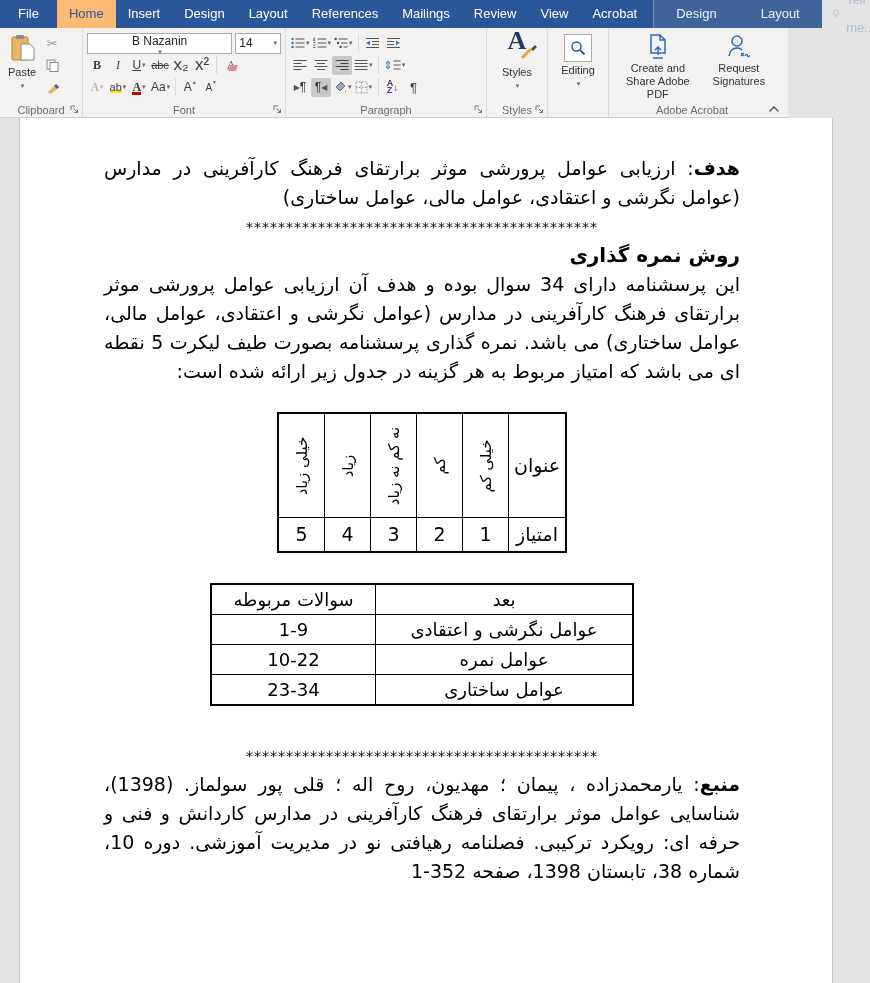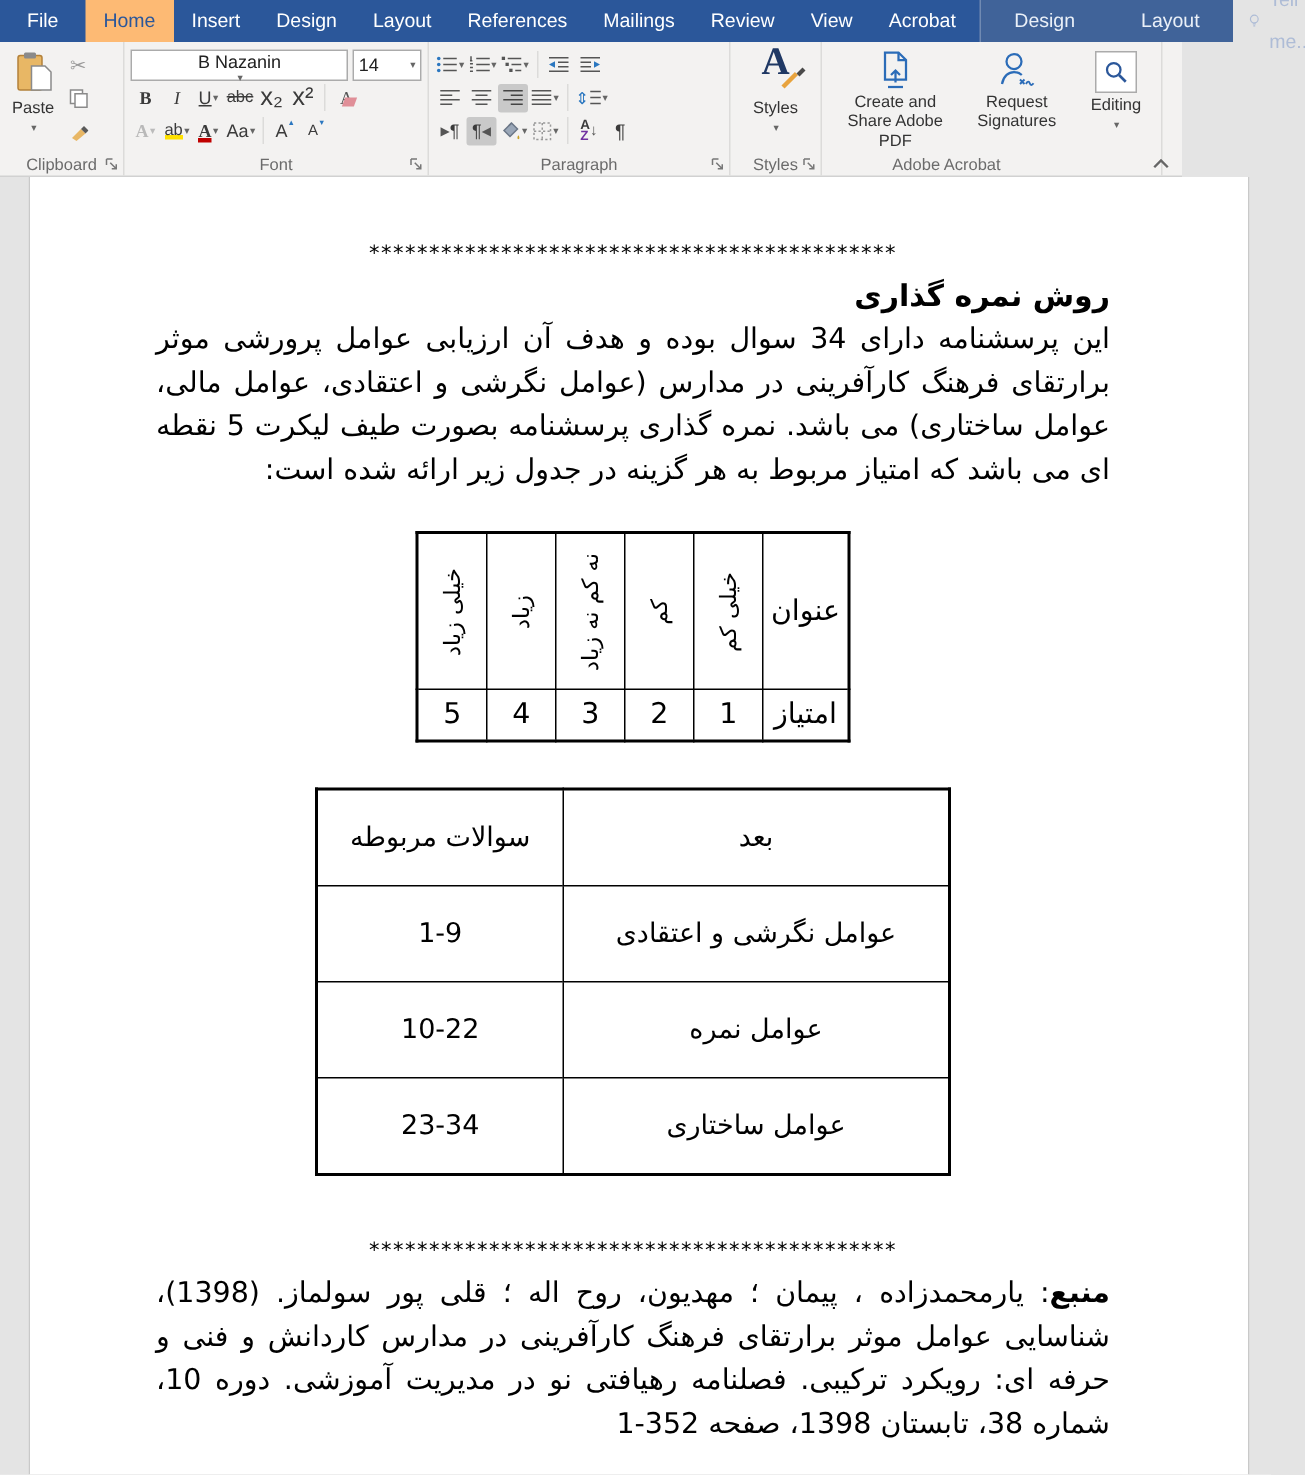--- a/index.html
+++ b/index.html
@@ -60,21 +60,21 @@
   table{border-collapse:collapse;margin:26px auto 0;}
   .t1{border:2px solid #000;}
   .t1 th,.t1 td{border:1px solid #000;padding:0;text-align:center;vertical-align:middle;font-weight:normal;}
   .t1 .hcell{width:45px;height:103px;position:relative;}
   .t1 .tcell{width:56px;font-size:19px;}
   .vt{position:absolute;left:50%;top:50%;width:95px;transform:translate(-50%,-50%) rotate(-90deg);
     direction:rtl;text-align:center;font-size:15px;line-height:19px;}
   .t1 .vals td{height:33px;font-size:19px;}
   .t2{border:2px solid #000;margin-top:30px;}
   .t2 th,.t2 td{border:1px solid #000;height:27px;text-align:center;vertical-align:middle;
-    font-weight:normal;font-size:18px;padding:17px 4px;}
+    font-weight:normal;font-size:18px;padding:0 4px;}
   .t2 .c-dim{width:248px;}
   .t2 .c-q{width:155px;}
   .dims{margin-top:44px !important;}
   .sep.s2{margin-top:42px;}
   .source{margin-top:6px !important;}
 </style>
 </head>
 <body>
 
 <div class="app">
@@ -342,20 +342,33 @@
         <span class="blabel">Styles</span>
         <span class="caret">▾</span>
       </div>
       <div class="grp-label"><span>Styles</span></div>
       <svg class="launcher" width="9" height="9" viewBox="0 0 9 9">
         <path d="M1 1h4M1 1v4" stroke="#777" fill="none"></path>
           <path d="M3.5 3.5 L7.5 7.5 M7.5 4.5v3h-3" stroke="#777" fill="none"></path>
       </svg>
     </div>
 
+    <div class="grp" style="width:52px;">
+      <div class="bigbtn">
+        <span style="width:26px;height:26px;border:1px solid #ababab;background:#fff;display:flex;align-items:center;justify-content:center;">
+          <svg width="16" height="16" viewBox="0 0 16 16">
+            <circle cx="6.5" cy="6.5" r="4.5" fill="none" stroke="#2b579a" stroke-width="1.5"></circle>
+            <path d="M10 10 L14.5 14.5" stroke="#2b579a" stroke-width="1.8"></path>
+          </svg>
+        </span>
+        <span class="blabel">Editing</span>
+        <span class="caret">▾</span>
+      </div>
+    </div>
+
     <div class="grp" style="width:158px;border-right:none;">
       <div style="display:flex;justify-content:center;gap:4px;">
         <div class="bigbtn" style="width:90px;">
           <svg width="22" height="26" viewBox="0 0 22 26">
             <path d="M4 1h9l5 5v13h-14z" fill="none" stroke="#2b6cb8" stroke-width="1.5"></path>
             <path d="M13 1v5h5" fill="none" stroke="#2b6cb8" stroke-width="1.5"></path>
             <path d="M11 21v-8M8 16l3-3 3 3" fill="none" stroke="#2b6cb8" stroke-width="1.5"></path>
             <path d="M6 24h10" stroke="#2b6cb8" stroke-width="1.5"></path>
           </svg>
           <span class="blabel">Create and Share Adobe PDF</span>
@@ -366,42 +379,30 @@
             <path d="M2 22c1-5.5 4.5-8 8-8 2 0 3.8.7 5.2 2" fill="none" stroke="#2b6cb8" stroke-width="1.5"></path>
             <path d="M14 19l3 3M17 19l-3 3" stroke="#2b6cb8" stroke-width="1.3"></path>
             <path d="M18 22c1-2 2-2 2.5-.5.5 1.5 1.5 1.5 2.5 0" fill="none" stroke="#2b6cb8" stroke-width="1.3"></path>
           </svg>
           <span class="blabel">Request Signatures</span>
         </div>
       </div>
       <div class="grp-label"><span>Adobe Acrobat</span></div>
     </div>
 
-    <div class="grp" style="width:52px;">
-      <div class="bigbtn">
-        <span style="width:26px;height:26px;border:1px solid #ababab;background:#fff;display:flex;align-items:center;justify-content:center;">
-          <svg width="16" height="16" viewBox="0 0 16 16">
-            <circle cx="6.5" cy="6.5" r="4.5" fill="none" stroke="#2b579a" stroke-width="1.5"></circle>
-            <path d="M10 10 L14.5 14.5" stroke="#2b579a" stroke-width="1.8"></path>
-          </svg>
-        </span>
-        <span class="blabel">Editing</span>
-        <span class="caret">▾</span>
-      </div>
-    </div>
-
     <svg class="collapse" width="12" height="8" viewBox="0 0 12 8">
       <path d="M1.5 6.5 L6 2 L10.5 6.5" fill="none" stroke="#666" stroke-width="1.6"></path>
     </svg>
   </div>
 
   <div class="docarea">
     <div class="page">
       <div class="content">
 
+        <p><b>هدف</b><span>: ارزیابی عوامل پرورشی موثر برارتقای فرهنگ کارآفرینی در مدارس (عوامل نگرشی و اعتقادی، عوامل مالی، عوامل ساختاری)</span></p>
 
         <div class="sep">********************************************</div>
 
         <div class="h1">روش نمره گذاری</div>
 
         <p>این پرسشنامه دارای 34 سوال بوده و هدف آن ارزیابی عوامل پرورشی موثر برارتقای فرهنگ کارآفرینی در مدارس (عوامل نگرشی و اعتقادی، عوامل مالی، عوامل ساختاری) می باشد. نمره گذاری پرسشنامه بصورت طیف لیکرت 5 نقطه ای می باشد که امتیاز مربوط به هر گزینه در جدول زیر ارائه شده است:</p>
 
         <table class="t1">
           <tbody>
               <tr class="hdr">

